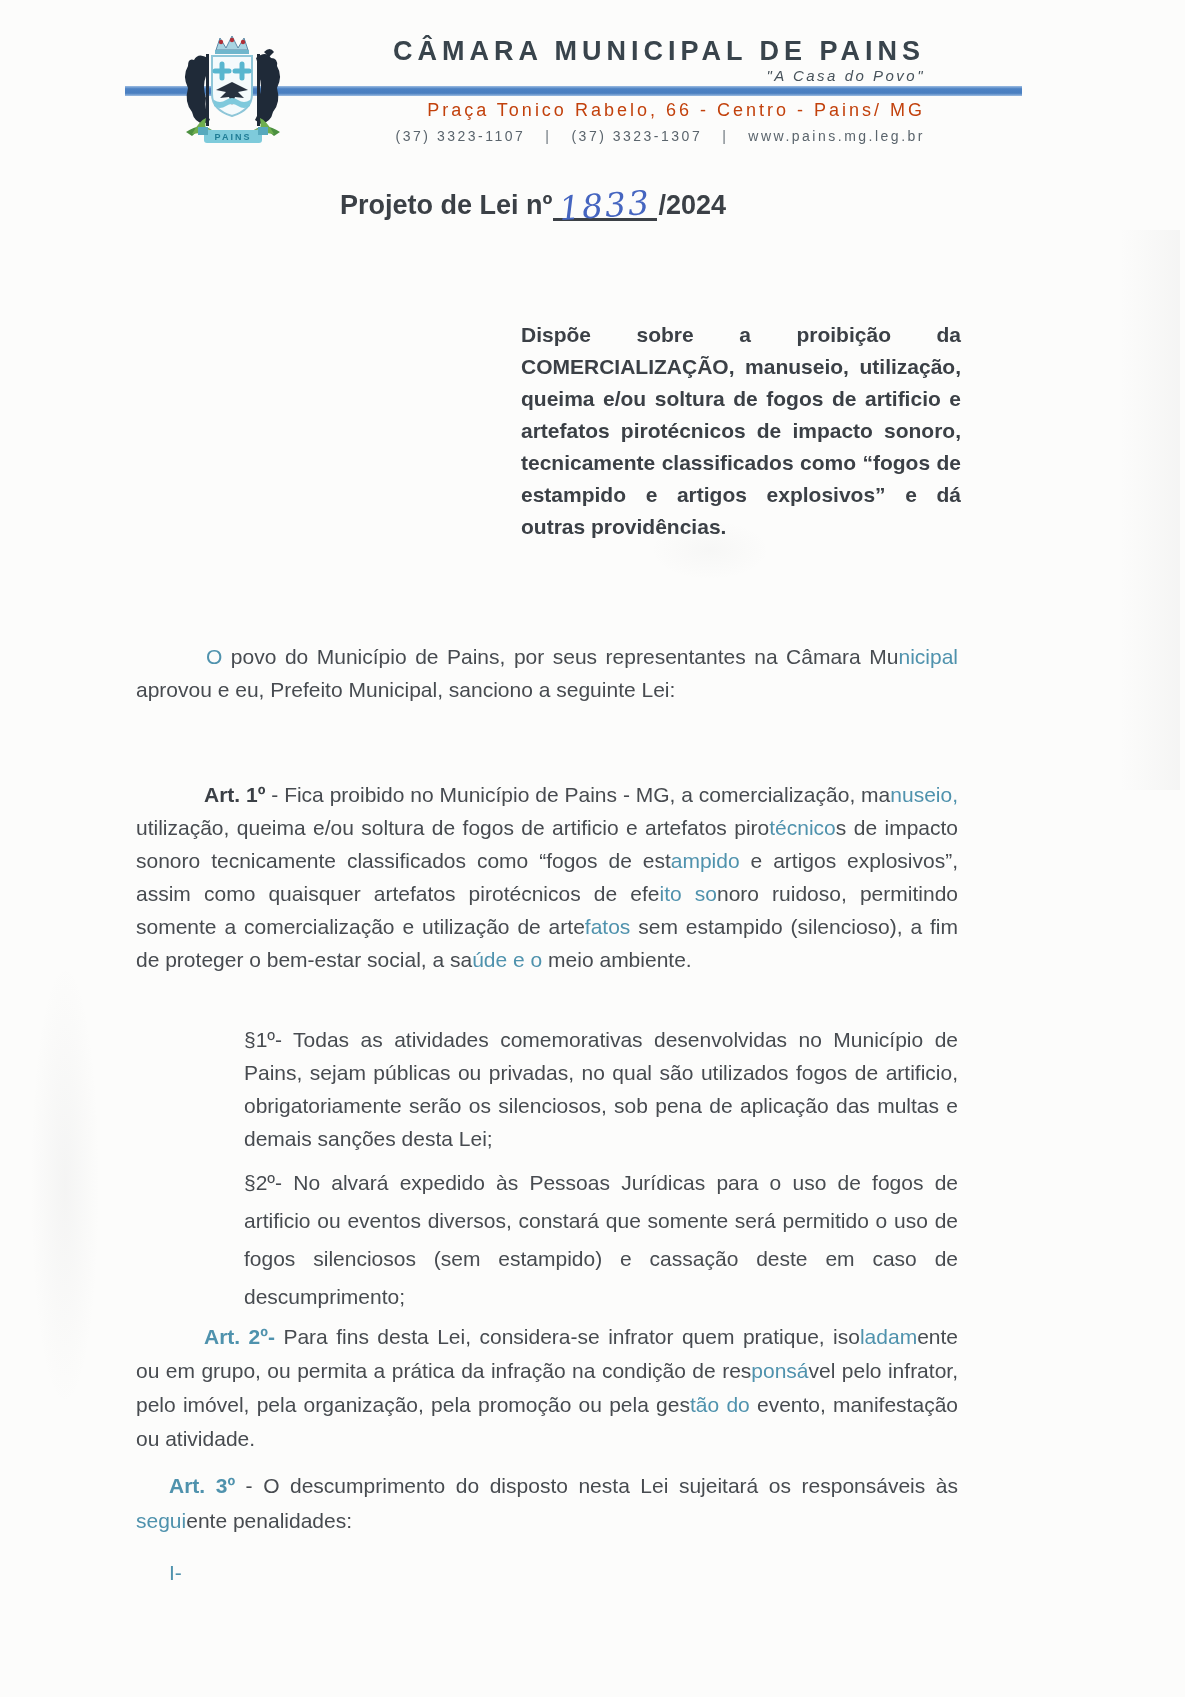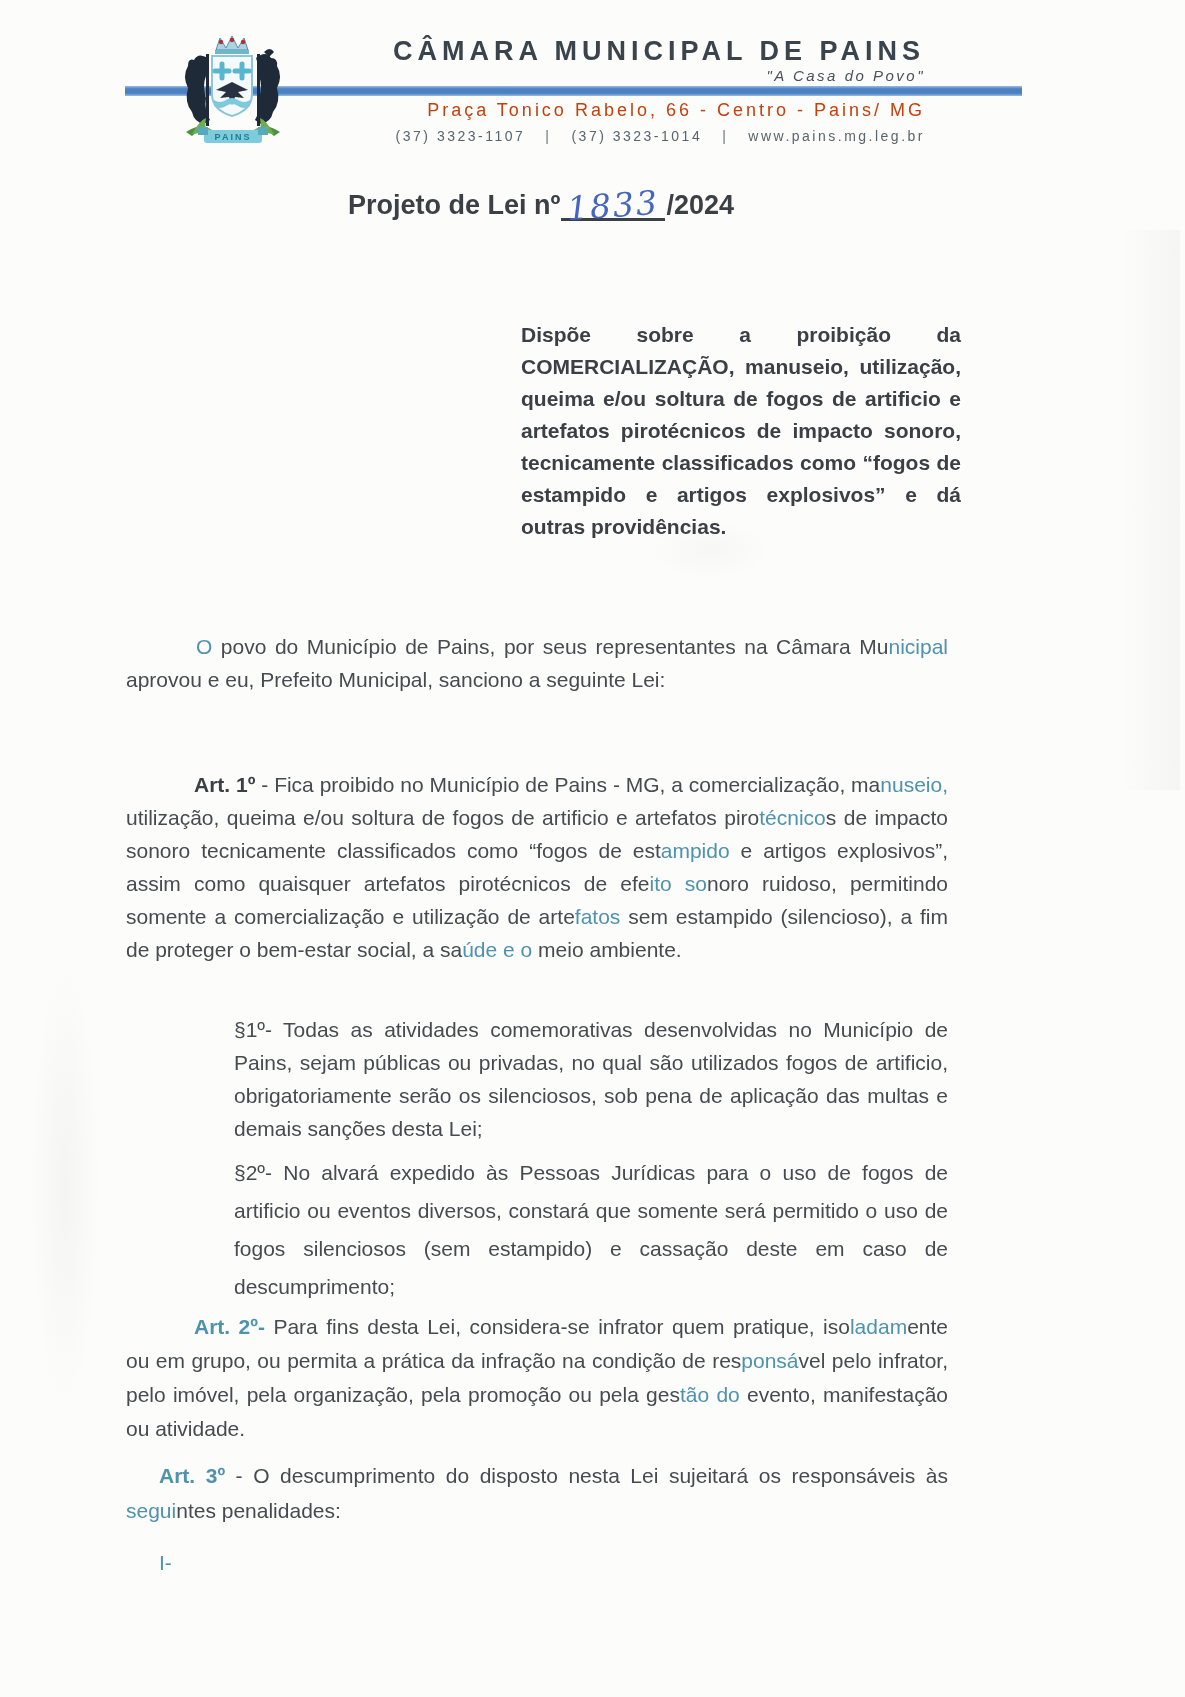--- a/index.html
+++ b/index.html
@@ -24,41 +24,41 @@
     background:linear-gradient(180deg,#9dbde2 0%,#4d82c4 28%,#4a7fc0 72%,#9dbde2 100%);
   }
   .header-text{position:absolute;left:295px;width:630px;text-align:right;white-space:nowrap;}
   .org-name{top:36px;font-size:27px;font-weight:bold;letter-spacing:5px;color:var(--slate);}
   .motto{top:67px;font-size:15px;font-style:italic;letter-spacing:2.5px;color:#47525a;}
   .address{top:100px;font-size:18px;letter-spacing:3px;color:#c2410c;}
   .contacts{top:128px;font-size:14px;letter-spacing:2.5px;color:#5a646c;}
   .contacts .sep{margin:0 20px;color:#6a737b;}
   
   .doc-title{
-    position:absolute;left:348px;top:184px;display:flex;align-items:flex-end;
+    position:absolute;left:340px;top:184px;display:flex;align-items:flex-end;
     font-size:27px;font-weight:bold;color:var(--ink-bold);white-space:nowrap;
   }
   .title-underline{
     display:inline-block;position:relative;width:104px;height:34px;
     border-bottom:3px solid #3b4046;margin:0 1px;
   }
   .handwritten{
     position:absolute;left:0px;bottom:-7px;width:100%;text-align:center;
     font-family:"DejaVu Serif", serif;font-style:italic;font-weight:normal;
     font-size:33px;color:var(--hand);transform:rotate(-4deg);letter-spacing:2px;
   }
   
   .ementa{
     position:absolute;left:505px;top:303px;width:440px;margin:16px;
     font-size:21px;line-height:32px;font-weight:bold;color:var(--ink-bold);
     text-align:justify;
   }
   
   .para{
-    position:absolute;left:122px;width:822px;margin:4px;
+    position:absolute;left:122px;width:822px;margin:14px;
     font-size:21px;line-height:33px;color:var(--ink);text-align:justify;
     hyphens:none;
   }
   .para .b{font-weight:bold;color:var(--ink-bold);}
   .para .tint{color:var(--tint);}
   .para-preamble{top:626px;text-indent:70px;}
   .para-art1{top:764px;text-indent:68px;}
   .para-par1{top:1009px;left:230px;width:714px;}
   .para-par2{top:1150px;left:230px;width:714px;line-height:38px;}
   .para-art2{top:1306px;text-indent:68px;line-height:34px;}
@@ -124,38 +124,38 @@
     <rect x="30" y="99" width="10" height="8" fill="#57a9bd"></rect>
     <rect x="90" y="99" width="10" height="8" fill="#57a9bd"></rect>
     <text x="65" y="112" text-anchor="middle" font-size="9" letter-spacing="2" fill="#1f7c95" font-family="Liberation Sans, sans-serif" font-weight="bold">PAINS</text>
   </g>
 </svg>
 
 <div class="header-text org-name" style="position:absolute;">CÂMARA MUNICIPAL DE PAINS</div>
 <div class="header-text motto" style="position:absolute;">"A Casa do Povo"</div>
 <div class="header-text address" style="position:absolute;">Praça Tonico Rabelo, 66 - Centro - Pains/ MG</div>
 <div class="header-text contacts" style="position:absolute;">
-  <span>(37) 3323-1107</span><span class="sep">|</span><span>(37) 3323-1014</span><span class="sep">|</span><span>www.pains.mg.leg.br</span>
+  <span>(37) 3323-1107</span><span class="sep">|</span><span>(37) 3323-1307</span><span class="sep">|</span><span>www.pains.mg.leg.br</span>
 </div>
 
 <div class="doc-title">
   <span>Projeto de Lei nº</span>
     <span class="title-underline">
       <span class="handwritten">1833</span>
     </span>
     <span>/2024</span>
 </div>
 
 <p class="ementa">Dispõe sobre a proibição da COMERCIALIZAÇÃO, manuseio, utilização, queima e/ou soltura de fogos de artificio e artefatos pirotécnicos de impacto sonoro, tecnicamente classificados como “fogos de estampido e artigos explosivos” e dá outras providências.</p>
 
 <div>
     <p class="para para-preamble"><span class="tint">O</span><span class=""> povo do Município de Pains, por seus representantes na Câmara Mu</span><span class="tint">nicipal</span><span class=""> aprovou e eu, Prefeito Municipal, sanciono a seguinte Lei:</span></p>
     <p class="para para-art1"><span class="b ">Art. 1º</span><span class=""> - Fica proibido no Município de Pains - MG, a comercialização, ma</span><span class="tint">nuseio,</span><span class=""> utilização, queima e/ou soltura de fogos de artificio e artefatos piro</span><span class="tint">técnico</span><span class="">s de impacto sonoro tecnicamente classificados como “fogos de est</span><span class="tint">ampido</span><span class=""> e artigos explosivos”, assim como quaisquer artefatos pirotécnicos de efe</span><span class="tint">ito so</span><span class="">noro ruidoso, permitindo somente a comercialização e utilização de arte</span><span class="tint">fatos</span><span class=""> sem estampido (silencioso), a fim de proteger o bem-estar social, a sa</span><span class="tint">úde e o</span><span class=""> meio ambiente.</span></p>
     <p class="para para-par1"><span class="">§1º- Todas as atividades comemorativas desenvolvidas no Município de Pains, sejam públicas ou privadas, no qual são utilizados fogos de artificio, obrigatoriamente serão os silenciosos, sob pena de aplicação das multas e demais sanções desta Lei;</span></p>
     <p class="para para-par2"><span class="">§2º- No alvará expedido às Pessoas Jurídicas para o uso de fogos de artificio ou eventos diversos, constará que somente será permitido o uso de fogos silenciosos (sem estampido) e cassação deste em caso de descumprimento;</span></p>
     <p class="para para-art2"><span class="b tint">Art. 2º-</span><span class=""> Para fins desta Lei, considera-se infrator quem pratique, iso</span><span class="tint">ladam</span><span class="">ente ou em grupo, ou permita a prática da infração na condição de res</span><span class="tint">ponsá</span><span class="">vel pelo infrator, pelo imóvel, pela organização, pela promoção ou pela ges</span><span class="tint">tão do</span><span class=""> evento, manifestação ou atividade.</span></p>
-    <p class="para para-art3"><span class="b tint">Art. 3º</span><span class=""> - O descumprimento do disposto nesta Lei sujeitará os responsáveis às </span><span class="tint">segui</span><span class="">ntes penalidades:</span></p>
+    <p class="para para-art3"><span class="b tint">Art. 3º</span><span class=""> - O descumprimento do disposto nesta Lei sujeitará os responsáveis às </span><span class="tint">segui</span><span class="">ente penalidades:</span></p>
     <p class="para para-item1"><span class="marker">I-</span></p>
   </div>
 
 <div class="noise noise-right"></div>
 <div class="noise noise-left"></div>
 <div class="noise noise-mid"></div>
 
 </body></html>

